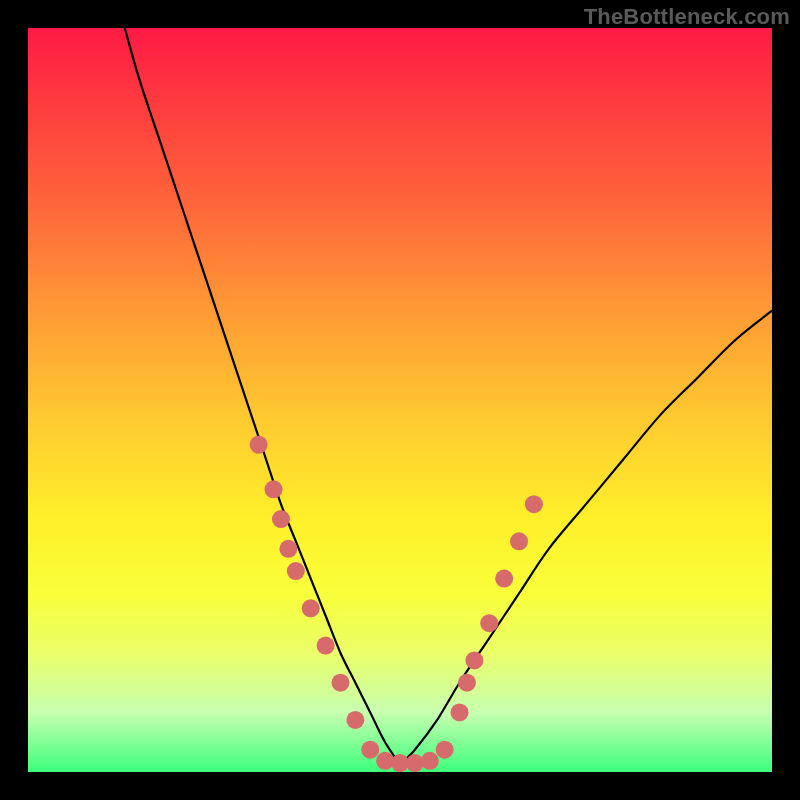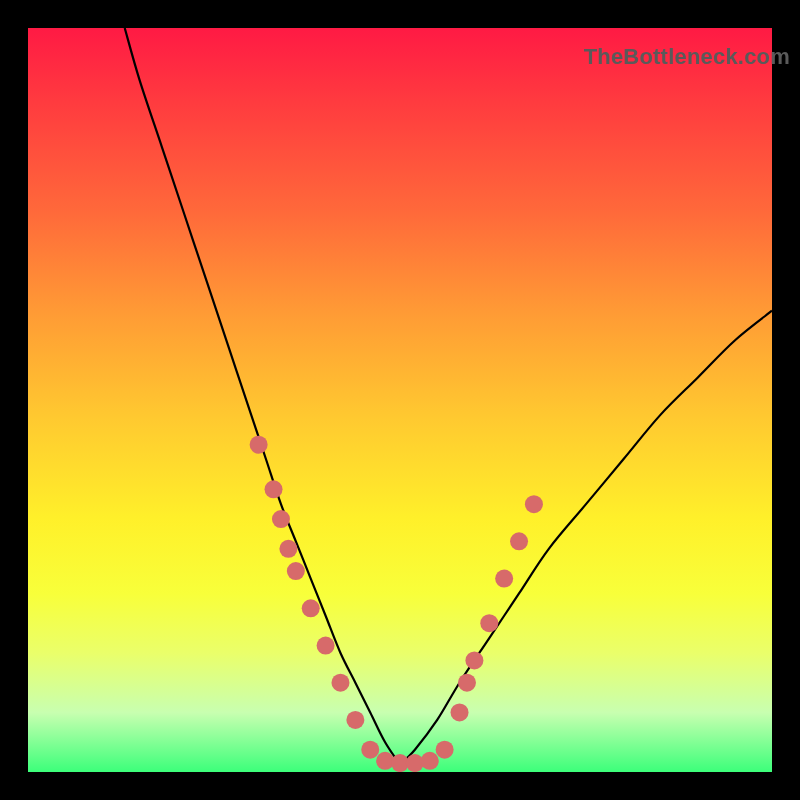--- a/index.html
+++ b/index.html
@@ -24,21 +24,20 @@
   }
   .watermark {
     position: absolute;
     top: 4px;
     right: 10px;
     font-family: Arial, Helvetica, sans-serif;
     font-size: 22px;
     font-weight: 600;
     color: #5a5a5a;
     letter-spacing: 0.2px;
-    margin-top: 40px;
   }
   .svglayer {
     position: absolute;
     left: 0; top: 0;
     width: 744px; height: 744px;
   }
 </style>
 </head>
 <body>
 

